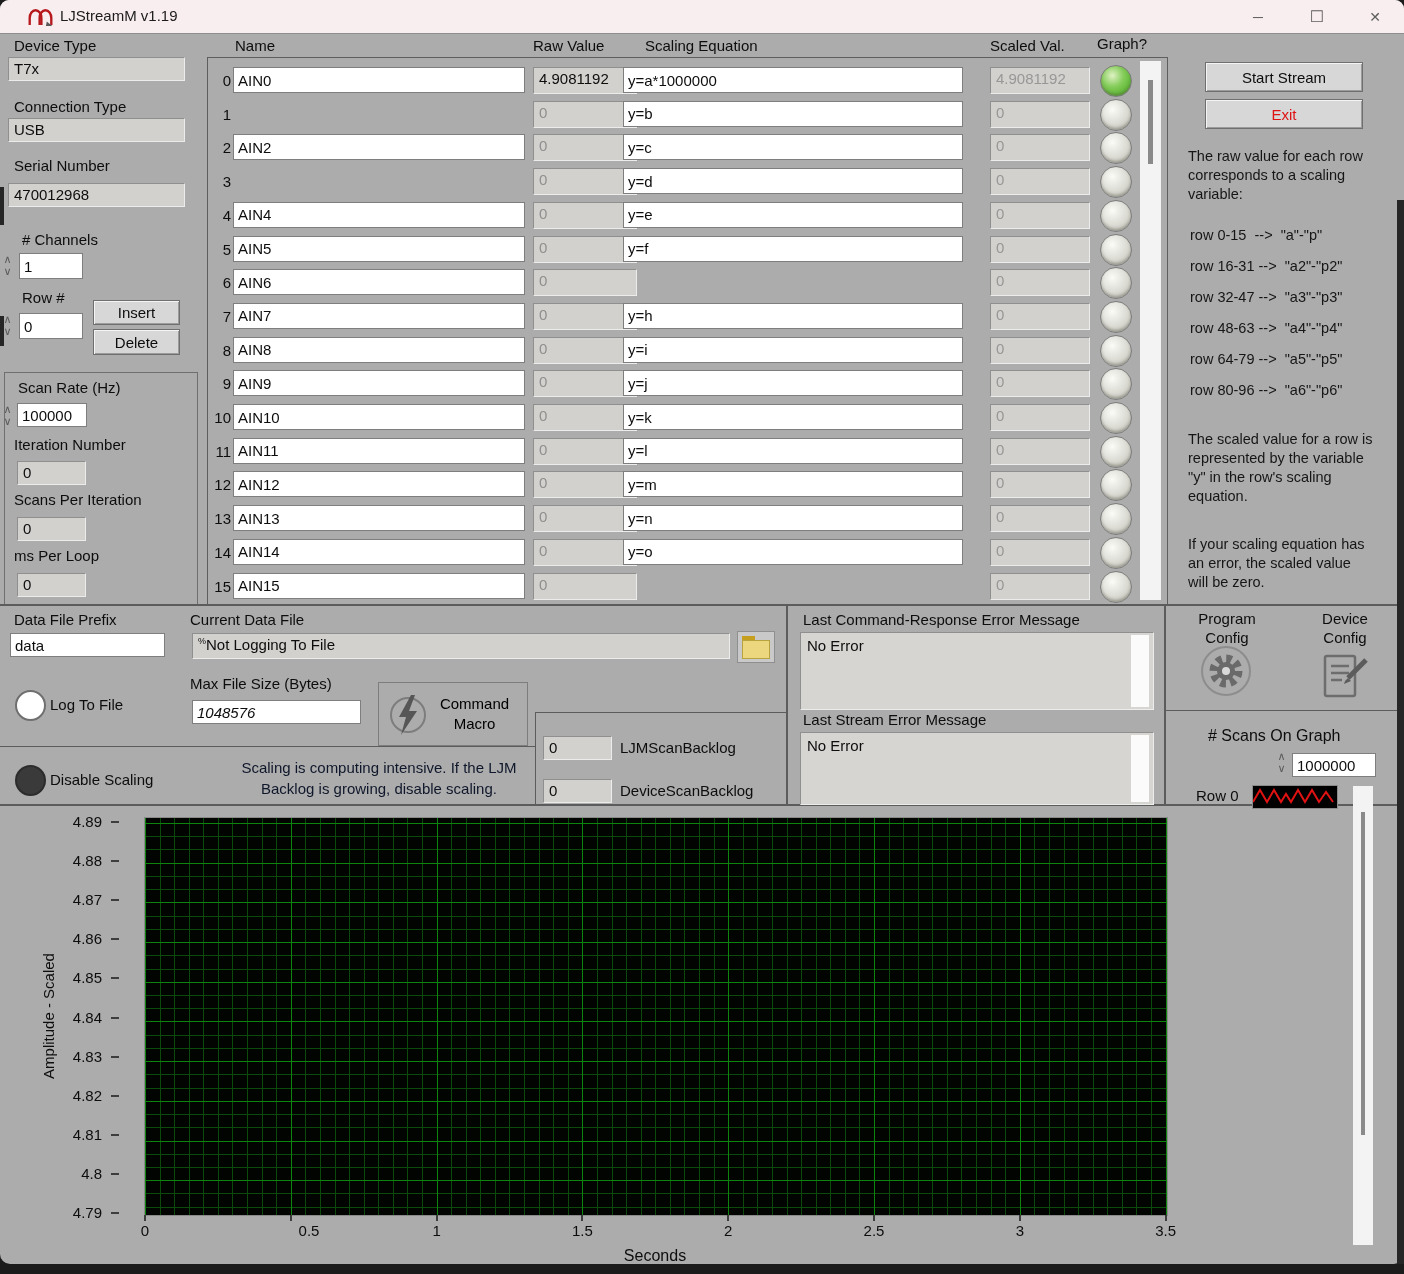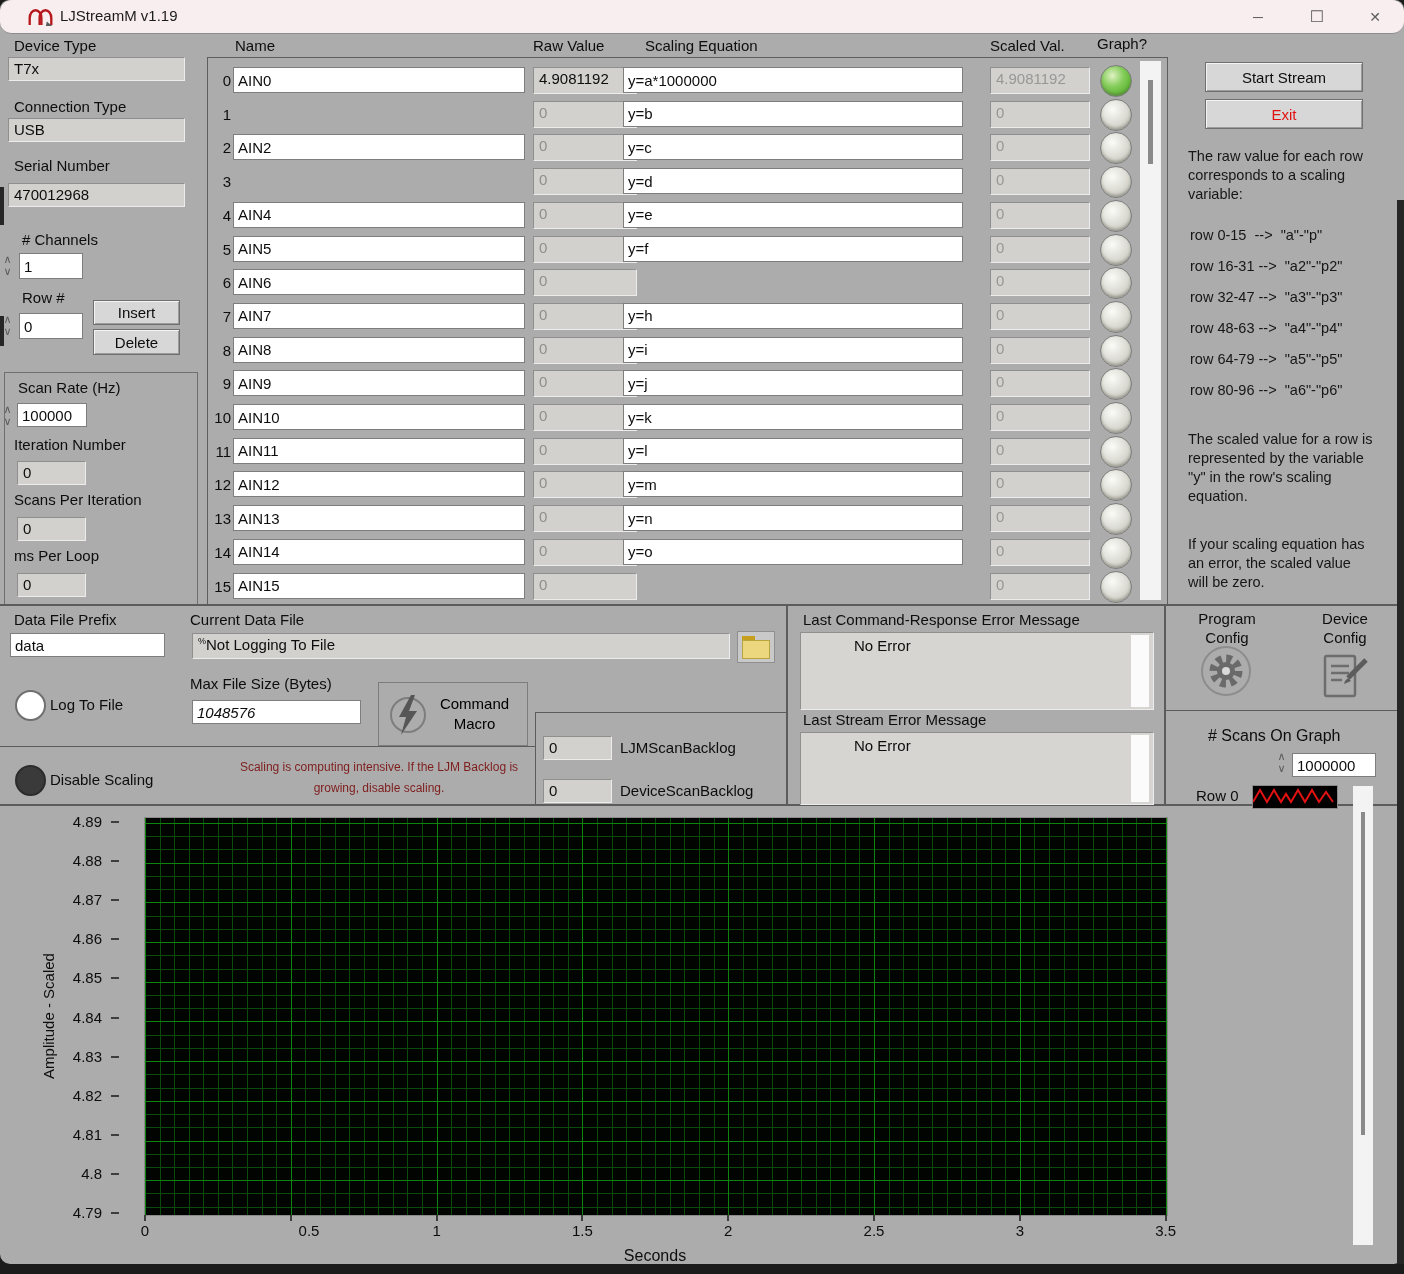--- a/index.html
+++ b/index.html
@@ -1,18 +1,18 @@
 <!DOCTYPE html>
 <html><head>
 <meta charset="utf-8">
 <style>
   html,body{margin:0;padding:0;background:#1b1b1b;font-family:"Liberation Sans",sans-serif;}
   #stage{position:relative;width:1404px;height:1274px;background:#1b1b1b;overflow:hidden;}
   #appwin{position:absolute;left:0;top:0;width:1404px;height:1264px;background:#acacac;border-radius:9px 9px 10px 10px;overflow:hidden;}
-  #titlebar{position:absolute;left:0;top:0;width:1404px;height:33px;background:#f8edef;border-bottom:1px solid #8d8d8d;border-radius:12px;}
+  #titlebar{position:absolute;left:0;top:0;width:1404px;height:33px;background:#f8edef;border-bottom:1px solid #8d8d8d;}
   .ttl{position:absolute;left:60px;top:7px;font-size:15px;color:#1c1c1c;}
   .winbtn{position:absolute;top:4px;width:44px;height:26px;text-align:center;line-height:26px;color:#5d5d5d;font-size:14px;}
   .lbl{position:absolute;font-size:15px;color:#0d0d0d;white-space:nowrap;}
   .gfield{position:absolute;background:#d3d1ce;border:1px solid;border-color:#8f8f8f #ececec #ececec #8f8f8f;font-size:15px;color:#0d0d0d;padding:2px 0 0 5px;white-space:nowrap;overflow:hidden;}
   .winput{position:absolute;background:#ffffff;border:1px solid #7e7e7e;font-size:15px;color:#0d0d0d;padding:0 0 0 4px;font-family:"Liberation Sans",sans-serif;}
   .btn3d{position:absolute;background:#d7d7d7;border:1px solid #6f6f6f;box-shadow:inset 1px 1px 0 #f4f4f4, inset -1px -1px 0 #9c9c9c;font-size:15px;color:#0d0d0d;font-family:"Liberation Sans",sans-serif;text-align:center;}
   .spin{position:absolute;width:15px;height:28px;color:#5a5a5a;font-size:11px;line-height:12px;text-align:center;}
   .spin span{display:block;cursor:pointer;}
   .trow{position:absolute;left:207px;width:958px;height:33px;}
   .ridx{position:absolute;left:2px;top:8px;width:22px;text-align:right;font-size:15px;color:#0d0d0d;}
@@ -20,21 +20,21 @@
   .fraw{position:absolute;left:326px;top:3px;width:97px;height:23px;background:#d3d1ce;border:1px solid;border-color:#8f8f8f #ececec #ececec #8f8f8f;font-size:15px;padding:2px 0 0 5px;color:#8f8f8f;}
   .fraw.dark{color:#0d0d0d;}
   .feq{position:absolute;left:416px;top:3px;width:334px;height:24px;}
   .fscaled{position:absolute;left:783px;top:3px;width:93px;height:23px;background:#d3d1ce;border:1px solid;border-color:#8f8f8f #ececec #ececec #8f8f8f;font-size:15px;padding:2px 0 0 5px;color:#979797;}
   .led{position:absolute;left:893px;top:1px;width:30px;height:30px;border-radius:50%;border:1px solid #7d7d7d;background:radial-gradient(circle at 38% 32%, #fbfbf7, #dadad3 55%, #b9b9af 100%);box-shadow:inset 0 -2px 3px rgba(90,90,80,.45);cursor:pointer;}
   .led.on{background:radial-gradient(circle at 38% 32%, #dff2c4 0%, #86cd5c 40%, #5bb531 75%, #419422 100%);}
   .divline{position:absolute;background:#5c5c5c;}
   .radio{position:absolute;width:27px;height:27px;border-radius:50%;border:2px solid #6f6f6f;background:#ffffff;cursor:pointer;}
   .radio.dark{background:#3a3a3a;border-color:#2c2c2c;}
   .errarea{position:absolute;background:#d6d5d2;border:1px solid;border-color:#8f8f8f #ececec #ececec #8f8f8f;}
-  .errtext{position:absolute;left:6px;top:4px;font-size:15px;color:#0d0d0d;margin-left:47px;}
+  .errtext{position:absolute;left:6px;top:4px;font-size:15px;color:#0d0d0d;}
   .errscroll{position:absolute;right:4px;top:2px;bottom:2px;width:18px;background:#fbfbfb;}
   .tickdash{position:absolute;background:#3d3d3d;}
   .ytick{position:absolute;left:30px;width:72px;text-align:right;font-size:15px;color:#0d0d0d;}
   .xtick{position:absolute;top:1222px;width:60px;margin-left:-30px;text-align:center;font-size:15px;color:#0d0d0d;}
   #plot{position:absolute;left:144px;top:817px;width:1022px;height:397px;border:1px solid #8a8a8a;background-color:#010401;
     background-image:
       repeating-linear-gradient(to right,#0d850d 0 1px,transparent 1px 145.8px),
       repeating-linear-gradient(to bottom,#0d850d 0 1px,transparent 1px 39.7px),
       repeating-linear-gradient(to right,#0a4a0a 0 1px,transparent 1px 14.58px),
       repeating-linear-gradient(to bottom,#0a4a0a 0 1px,transparent 1px 13.23px);
@@ -285,21 +285,21 @@
     <div style="position:absolute;left:48px;top:11px;width:95px;text-align:center;font-size:15px;line-height:20px">Command Macro</div>
   </div>
 
   <div class="gfield" style="left:543px;top:736px;width:62px;height:20px">0</div>
   <div class="lbl" style="left:620px;top:739px">LJMScanBacklog</div>
   <div class="gfield" style="left:543px;top:779px;width:62px;height:20px">0</div>
   <div class="lbl" style="left:620px;top:782px">DeviceScanBacklog</div>
 
   <div class="radio dark" style="left:15px;top:765px"></div>
   <div class="lbl" style="left:50px;top:771px">Disable Scaling</div>
-  <div style="position:absolute;left:228px;top:757px;width:302px;text-align:center;font-size:12px;line-height:21px;color:#7f1d1d">Scaling is computing intensive. If the LJM Backlog is growing, disable scaling.</div>
+  <div style="position:absolute;left:228px;top:757px;width:302px;text-align:center;font-size:15px;line-height:21px;color:#0f172a">Scaling is computing intensive. If the LJM Backlog is growing, disable scaling.</div>
 
   <div class="lbl" style="left:803px;top:611px">Last Command-Response Error Message</div>
   <div class="errarea" style="left:800px;top:632px;width:352px;height:76px">
     <div class="errtext">No Error</div>
     <div class="errscroll"></div>
   </div>
   <div class="lbl" style="left:803px;top:711px">Last Stream Error Message</div>
   <div class="errarea" style="left:800px;top:732px;width:352px;height:71px">
     <div class="errtext">No Error</div>
     <div class="errscroll"></div>

